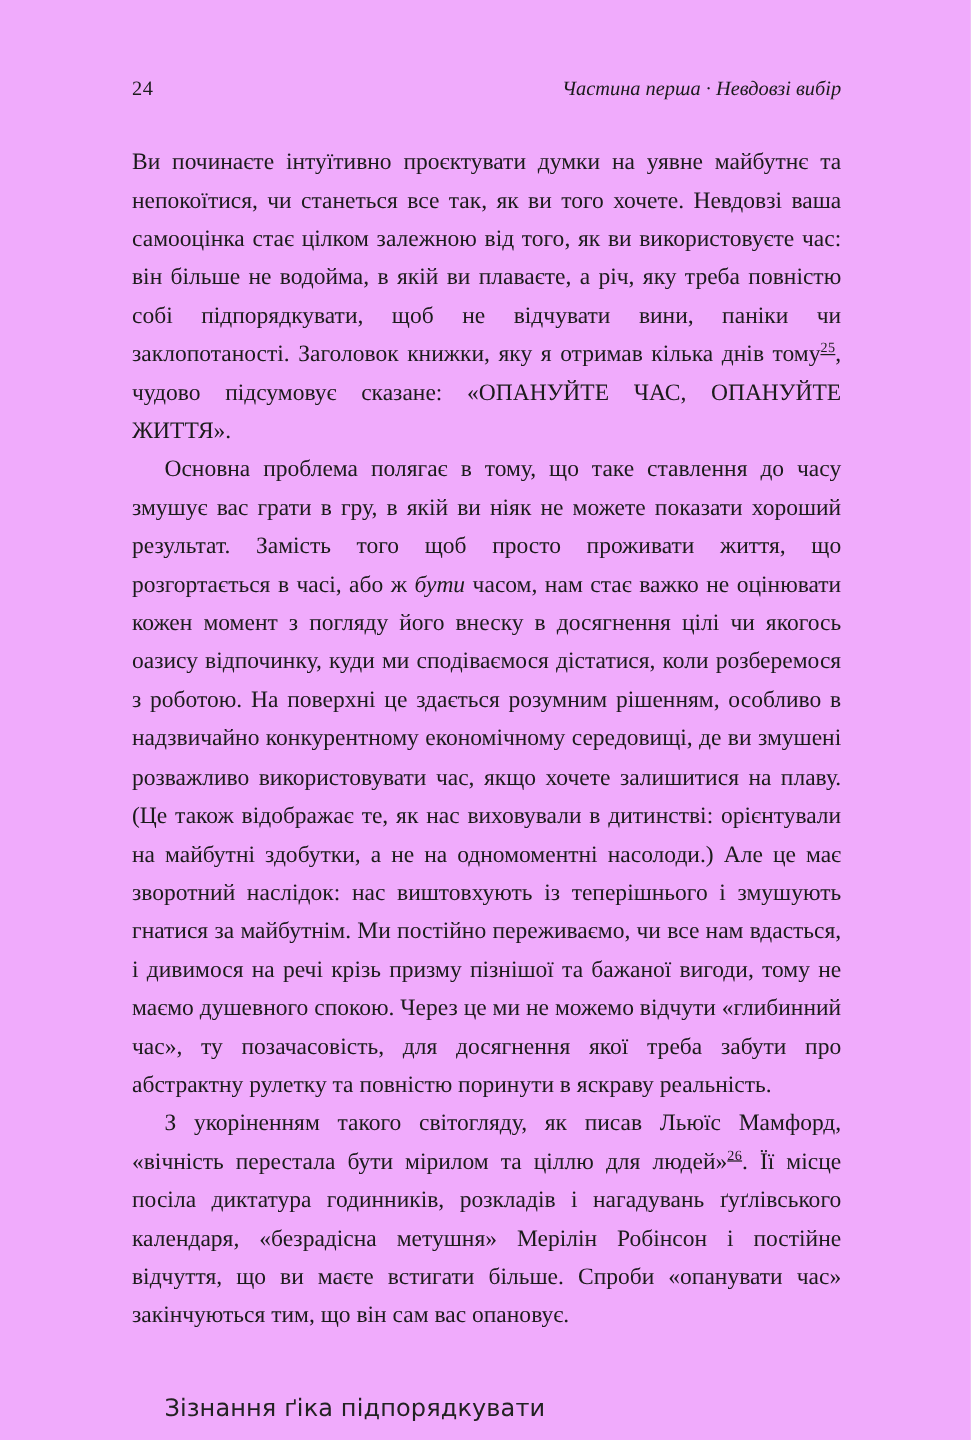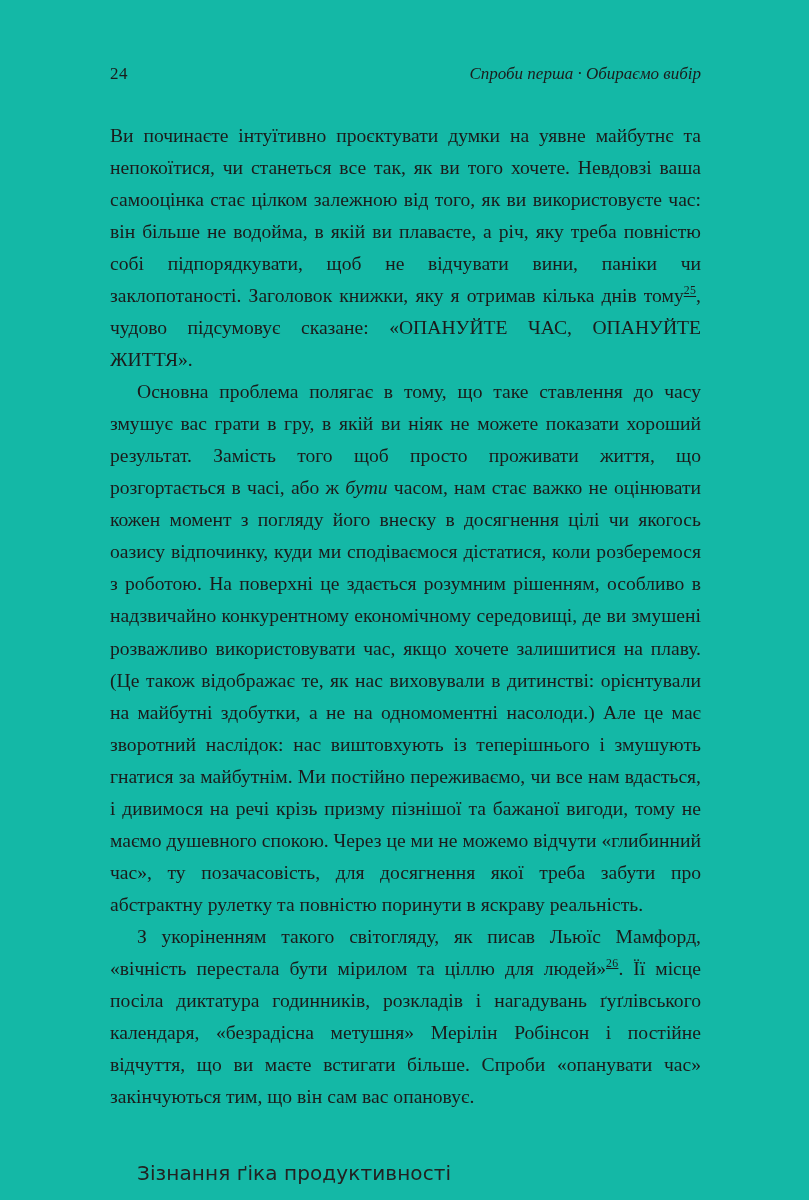--- a/index.html
+++ b/index.html
@@ -5,21 +5,21 @@
   html, body {
     margin: 0;
     padding: 0;
     background: #e9e9e9;
   }
   .page {
     position: relative;
     width: 809px;
     height: 1200px;
     margin: 0 auto;
-    background: #14b8a6;
+    background: #f0abfc;
     box-sizing: border-box;
     padding: 64px 108px 0 110px;
     color: #1b1b1b;
     font-family: "Liberation Serif", "DejaVu Serif", serif;
     overflow: hidden;
   }
   .page-header {
     display: flex;
     justify-content: space-between;
     align-items: baseline;
@@ -68,28 +68,28 @@
     text-indent: 0;
   }
 </style>
 </head>
 <body>
 
 <div class="page">
 
   <header class="page-header">
     <span class="page-number">24</span>
-    <span class="running-header">Спроби перша · Обираємо вибір</span>
+    <span class="running-header">Частина перша · Невдовзі вибір</span>
   </header>
 
   <main class="body-text">
 
     <p class="para no-indent"><span>Ви починаєте інтуїтивно проєктувати думки на уявне майбутнє та непокоїтися, чи станеться все так, як ви того хочете. Невдовзі ваша самооцінка стає цілком залежною від того, як ви використовуєте час: він більше не водойма, в якій ви плаваєте, а річ, яку треба повністю собі підпорядкувати, щоб не відчувати вини, паніки чи заклопотаності. Заголовок книжки, яку я отримав кілька днів тому</span><sup>25</sup><span>, чудово підсумовує сказане: «ОПАНУЙТЕ ЧАС, ОПАНУЙТЕ ЖИТТЯ».</span></p>
 
     <p class="para"><span>Основна проблема полягає в тому, що таке ставлення до часу змушує вас грати в гру, в якій ви ніяк не можете показати хороший результат. Замість того щоб просто проживати життя, що розгортається в часі, або ж </span><em>бути</em><span> часом, нам стає важко не оцінювати кожен момент з погляду його внеску в досягнення цілі чи якогось оазису відпочинку, куди ми сподіваємося дістатися, коли розберемося з роботою. На поверхні це здається розумним рішенням, особливо в надзвичайно конкурентному економічному середовищі, де ви змушені розважливо використовувати час, якщо хочете залишитися на плаву. (Це також відображає те, як нас виховували в дитинстві: орієнтували на майбутні здобутки, а не на одномоментні насолоди.) Але це має зворотний наслідок: нас виштовхують із теперішнього і змушують гнатися за майбутнім. Ми постійно переживаємо, чи все нам вдасться, і дивимося на речі крізь призму пізнішої та бажаної вигоди, тому не маємо душевного спокою. Через це ми не можемо відчути «глибинний час», ту позачасовість, для досягнення якої треба забути про абстрактну рулетку та повністю поринути в яскраву реальність.</span></p>
 
     <p class="para"><span>З укоріненням такого світогляду, як писав Льюїс Мамфорд, «вічність перестала бути мірилом та ціллю для людей»</span><sup>26</sup><span>. Її місце посіла диктатура годинників, розкладів і нагадувань ґуґлівського календаря, «безрадісна метушня» Мерілін Робінсон і постійне відчуття, що ви маєте встигати більше. Спроби «опанувати час» закінчуються тим, що він сам вас опановує.</span></p>
 
-    <h2 class="section-heading">Зізнання ґіка продуктивності</h2>
+    <h2 class="section-heading">Зізнання ґіка підпорядкувати</h2>
 
   </main>
 
 </div>
 
 </body></html>

